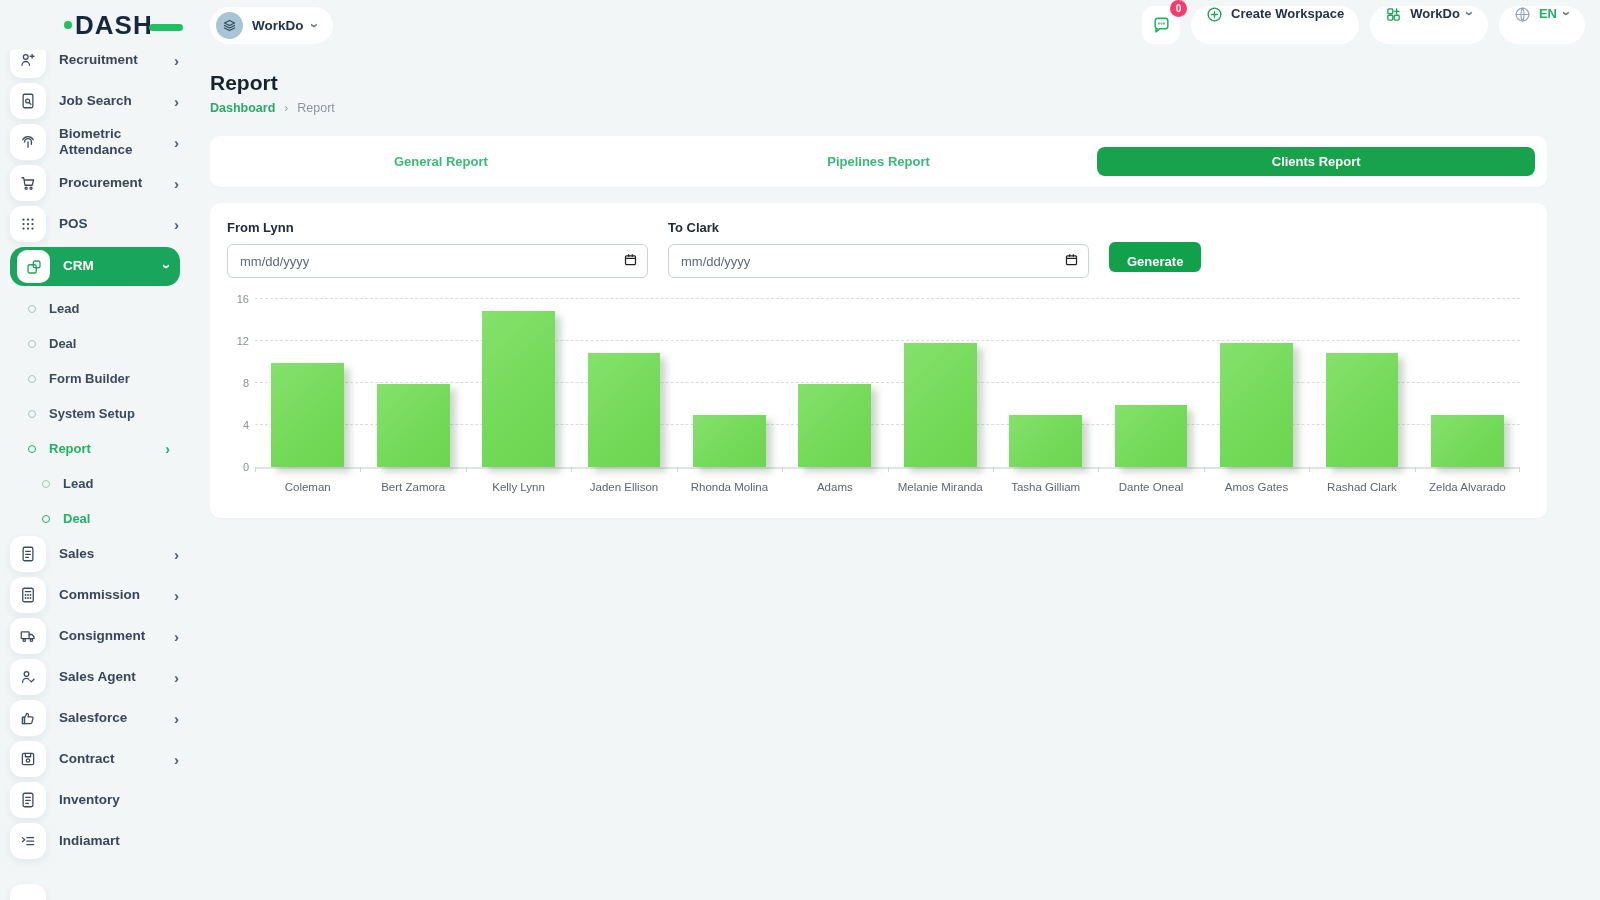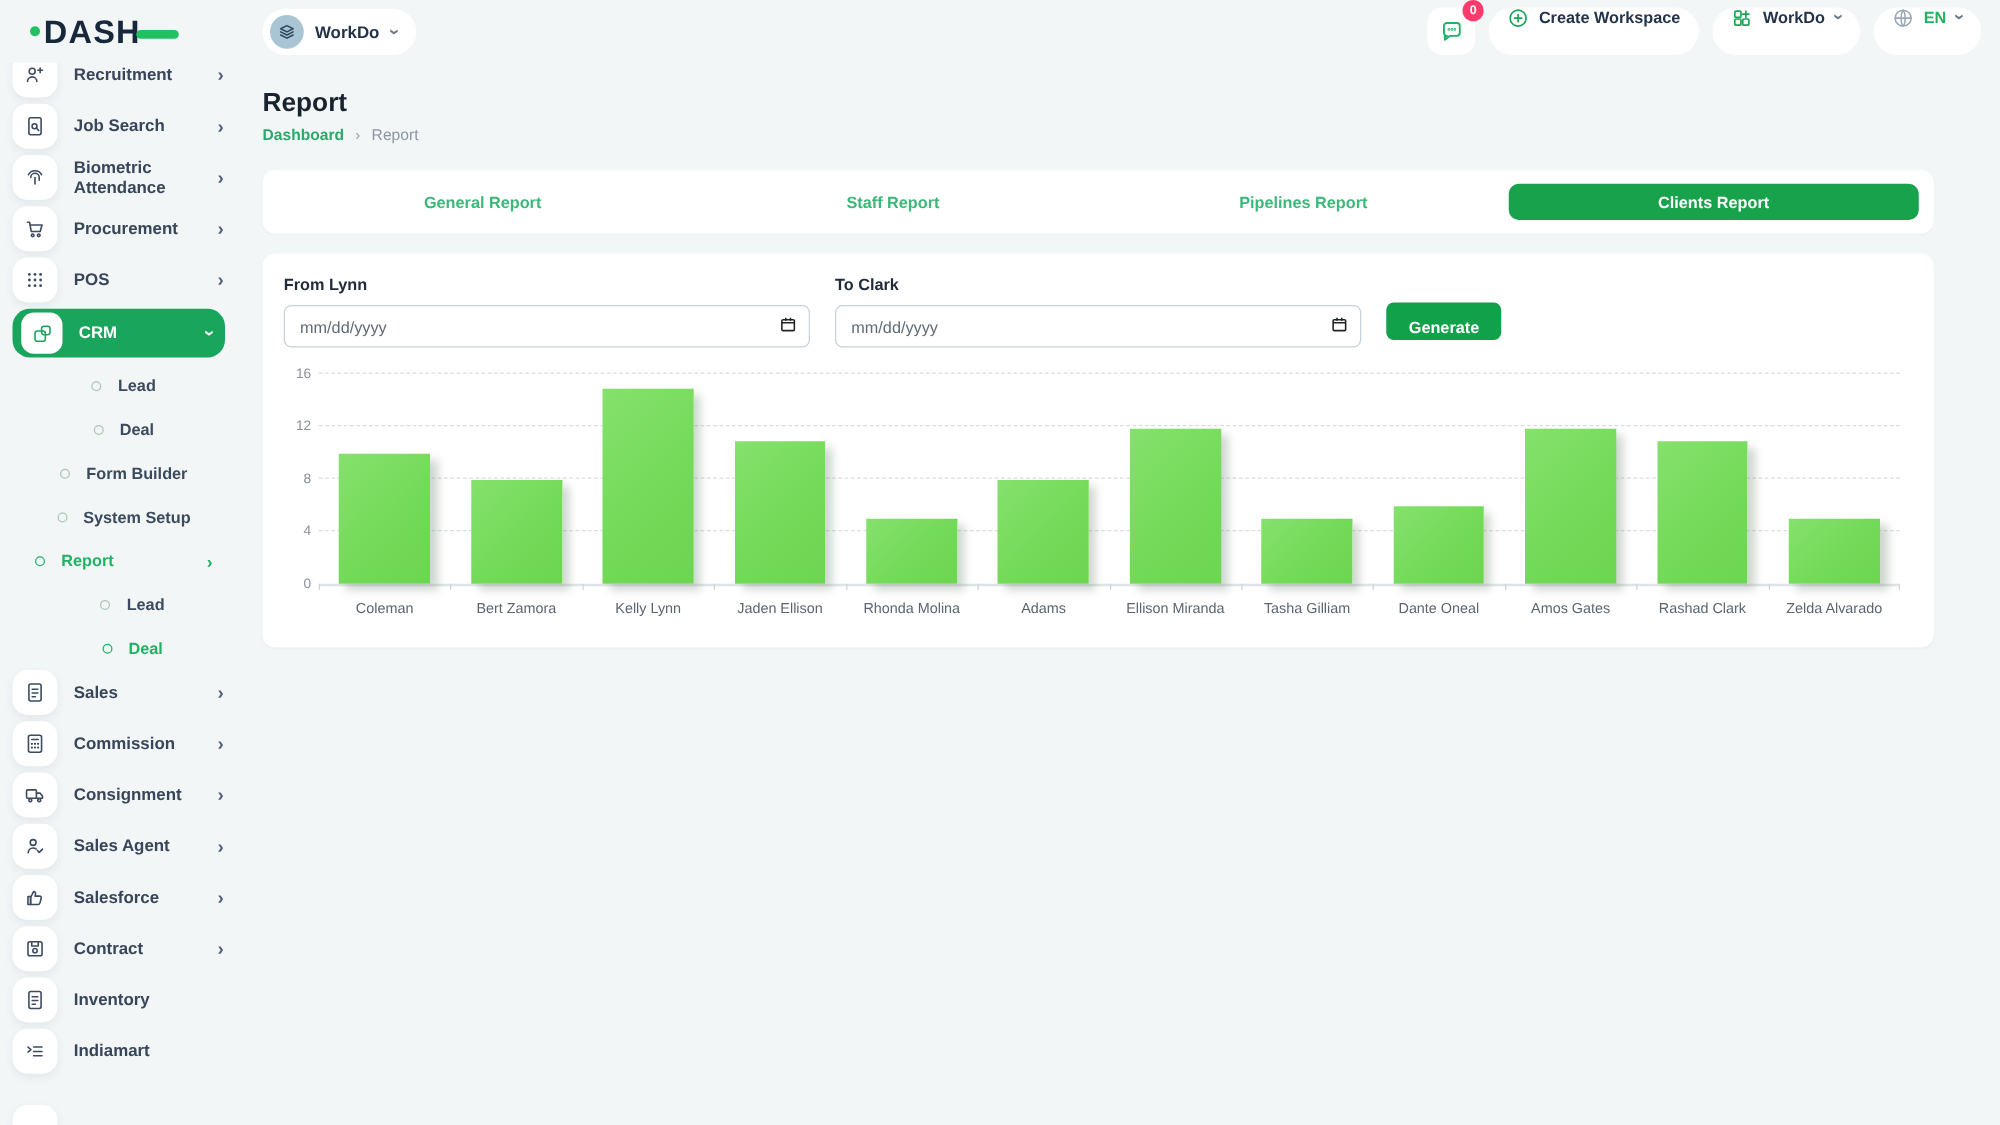--- a/index.html
+++ b/index.html
@@ -9,21 +9,21 @@
     background:#f2f6f7;
     color:#2a3648;
     position:relative;
   }
 
   
   .topbar {
     position:absolute; top:0; left:0; right:0; height:50px;
     display:flex; align-items:center;
   }
-  .logo-box { width:210px; padding-left:24px; display:flex; align-items:flex-end; }
+  .logo-box { width:210px; padding-left:64px; display:flex; align-items:flex-end; }
   .logo { display:flex; align-items:center; font-weight:800; font-size:26px; letter-spacing:1px; color:#17283c; }
   .logo-dot { width:8px; height:8px; border-radius:50%; background:#21c063; margin-right:3px; }
   .logo-bar { width:34px; height:7px; border-radius:4px; background:#21c063; margin-left:-4px; margin-top:4px; }
 
   .ws-pill {
     display:flex; align-items:center; gap:9px; background:#fff;
     border-radius:999px; height:37px; padding:5px 15px 5px 6px; cursor:pointer;
   }
   .ws-avatar {
     width:27px; height:27px; border-radius:50%; background:#a9c4d4;
@@ -72,21 +72,21 @@
   .side-item.active {
     background:#1aa55c; border-radius:14px; padding:3px 10px 3px 7px; margin-right:16px;
   }
   .side-item.active .icon-tile { flex-basis:33px; width:33px; height:33px; border-radius:10px; color:#1aa55c; box-shadow:none; }
   .side-item.active .side-label { color:#fff; }
   .side-item.active .side-chev { color:#fff; transform:rotate(90deg); display:inline-block; }
 
   .submenu {}
   .sub-item {
     display:flex; align-items:center; gap:13px; height:35px;
-    margin:0 26px 0 28px; cursor:pointer;justify-content:center;
+    margin:0 26px 0 28px; cursor:pointer;
   }
   .sub-item .bullet {
     width:8px; height:8px; border-radius:50%; border:1.6px solid #a9c6b4; flex:0 0 8px;
   }
   .sub-item .sub-label { font-size:13px; font-weight:700; color:#3b4a5e; }
   .sub-item.active .bullet { border-color:#21b263; }
   .sub-item.active .sub-label { color:#21b263; }
   .sub-item .sub-chev { margin-left:auto; color:#21b263; font-size:14px; font-weight:700; }
   .sub-item.lvl2 { margin-left:42px; }
   .sidebar-partial {
@@ -402,21 +402,20 @@
 <main class="main">
   <h1 class="page-title">Report</h1>
   <div class="breadcrumb">
     <span class="bc-link">Dashboard</span>
     <span class="bc-sep">›</span>
     <span class="bc-cur">Report</span>
   </div>
 
   <div class="tabs-card" id="tabs-card">
       <div class="tab">General Report</div>
-      <div class="tab">Staff Report</div>
       <div class="tab">Pipelines Report</div>
       <div class="tab active">Clients Report</div>
     </div>
 
   <div class="content-card">
     <div class="filter-row">
       <div class="field">
         <div class="field-label">From Lynn</div>
         <div class="date-wrap">
           <input type="text" placeholder="mm/dd/yyyy" style="">
@@ -506,21 +505,21 @@
           <div class="tick" style="left: calc(91.6667% + 0px);"></div>
           <div class="tick" style="left: calc(100% - 1px);"></div>
         </div>
       <div class="xlabels" id="xlabels">
           <div class="xlabel">Coleman</div>
           <div class="xlabel">Bert Zamora</div>
           <div class="xlabel">Kelly Lynn</div>
           <div class="xlabel">Jaden Ellison</div>
           <div class="xlabel">Rhonda Molina</div>
           <div class="xlabel">Adams</div>
-          <div class="xlabel">Ellison Miranda</div>
+          <div class="xlabel">Melanie Miranda</div>
           <div class="xlabel">Tasha Gilliam</div>
           <div class="xlabel">Dante Oneal</div>
           <div class="xlabel">Amos Gates</div>
           <div class="xlabel">Rashad Clark</div>
           <div class="xlabel">Zelda Alvarado</div>
         </div>
     </div>
   </div>
 </main>
 

